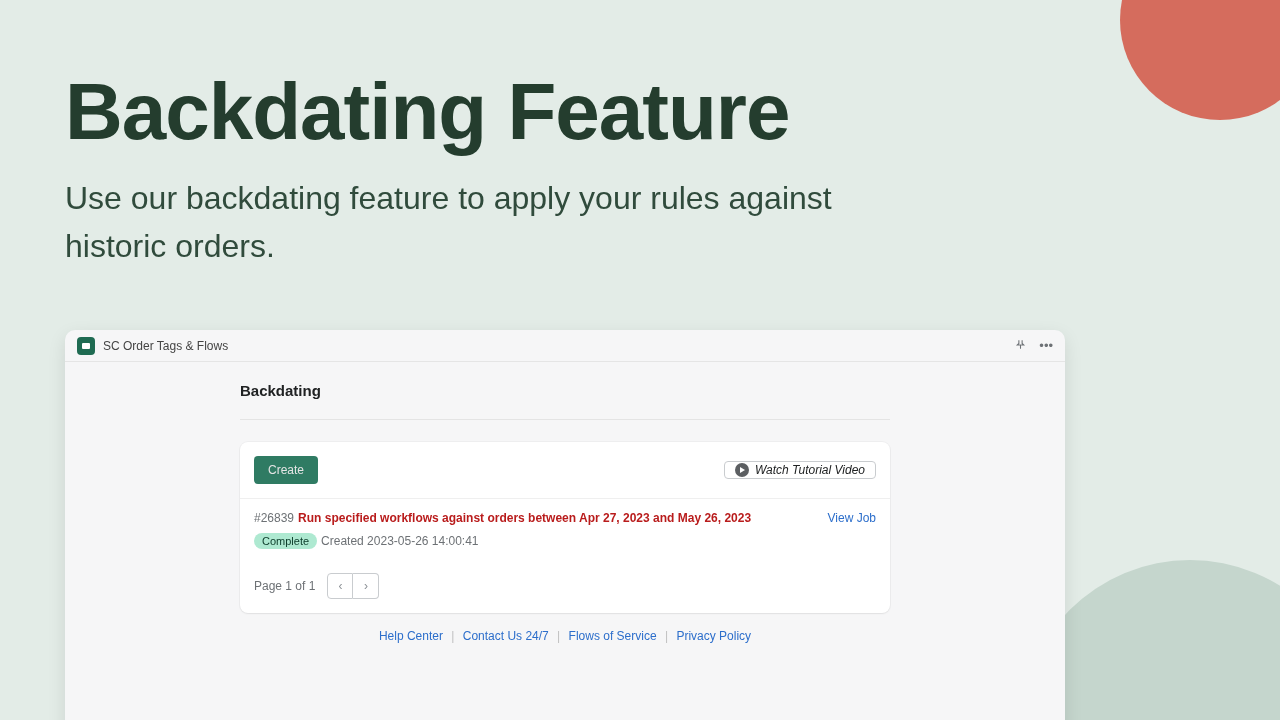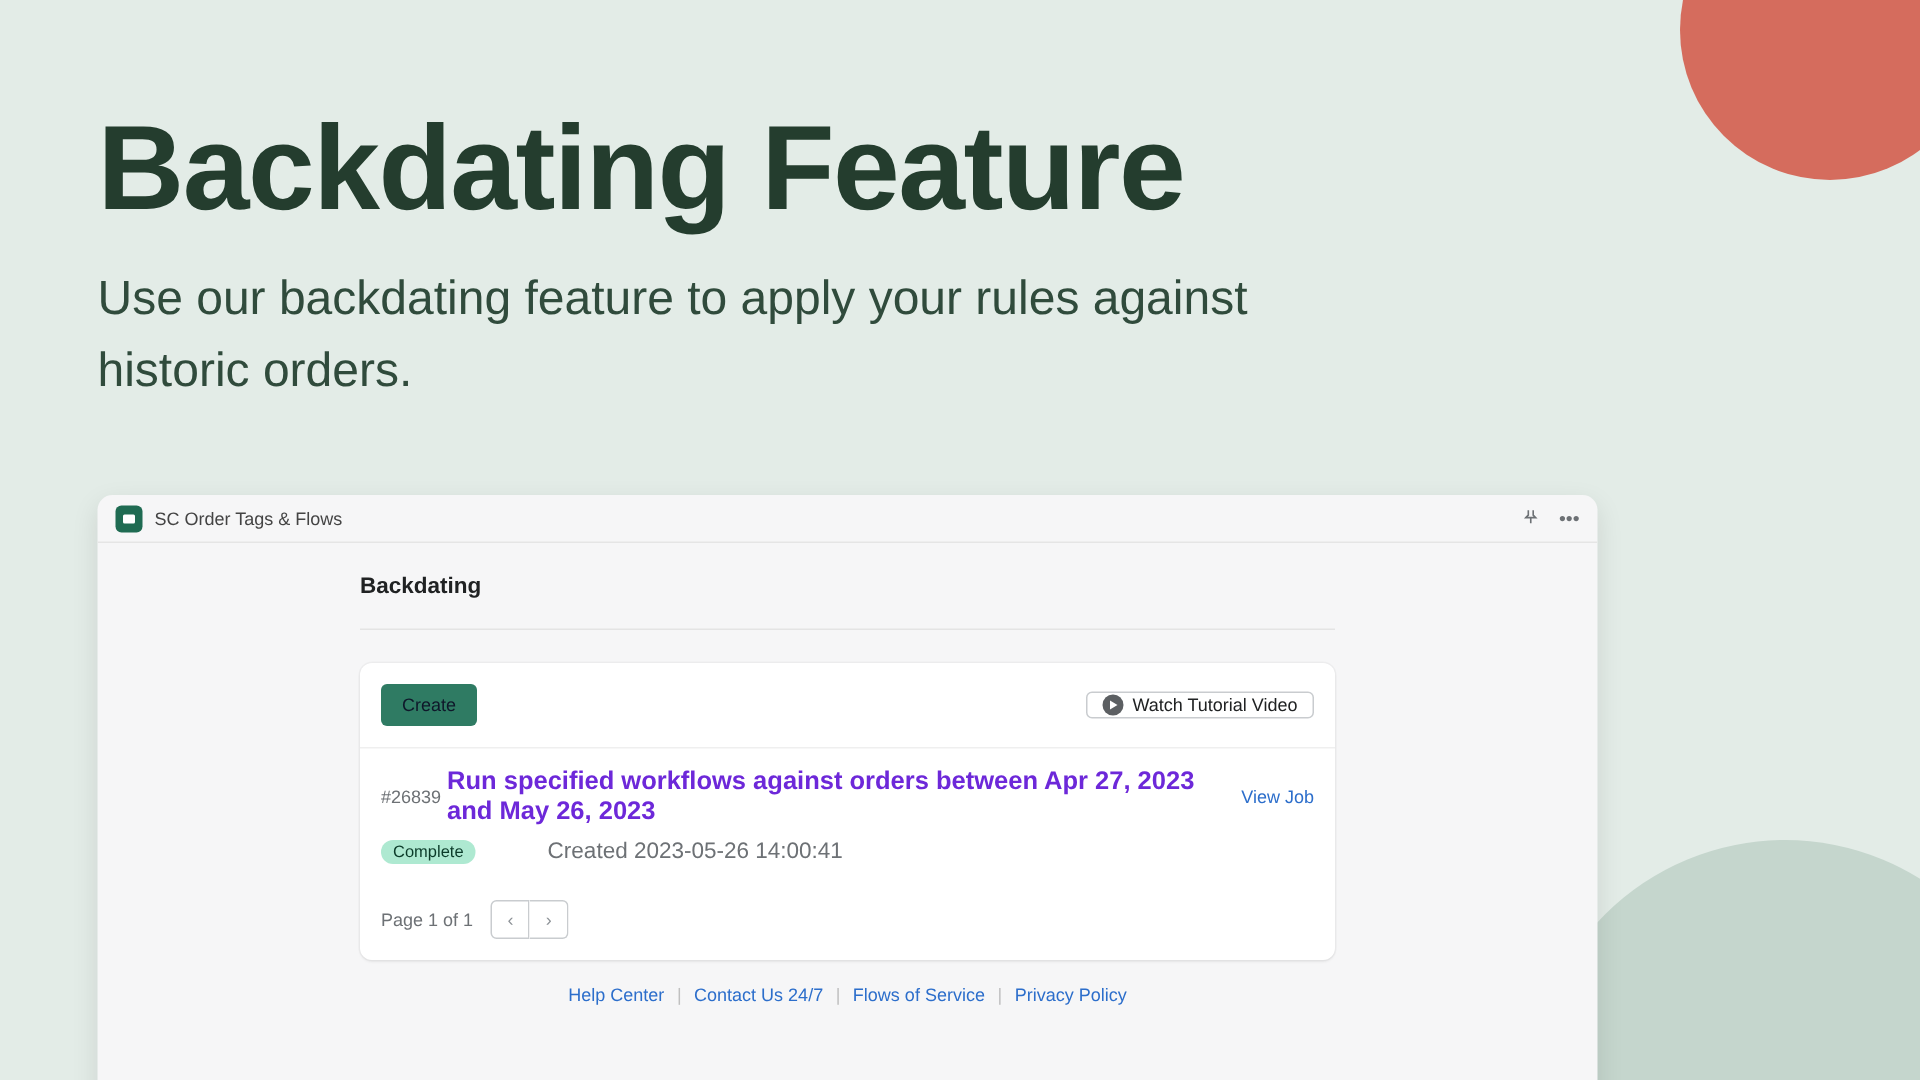--- a/index.html
+++ b/index.html
@@ -113,38 +113,39 @@
   }
   .card-header {
     display: flex;
     justify-content: space-between;
     align-items: center;
     padding: 14px 14px;
     border-bottom: 1px solid #efefef;
   }
   .btn-create {
     background: #2f7b63;
-    color: #0f172a;
+    color: #e5e5e5;
     border: none;
     border-radius: 4px;
     padding: 7px 14px;
     font-size: 12px;
     cursor: pointer;
   }
   .btn-tutorial {
     background: #fff;
     border: 1px solid #c9cccf;
     border-radius: 4px;
     padding: 1px 10px;
     font-size: 12px;
     display: flex;
     align-items: center;
     gap: 6px;
     cursor: pointer;
     color: #202223;
+    font-style: italic;
   }
   .play-icon {
     width: 14px; height: 14px;
     background: #5c5f62;
     border-radius: 50%;
     position: relative;
   }
   .play-icon::before {
     content: '';
     position: absolute;
@@ -155,31 +156,31 @@
   }
 
   .job-row {
     padding: 12px 14px 14px 14px;
   }
   .job-line {
     display: flex;
     align-items: center;
   }
   .job-id { color: #6d7175; font-size: 12px; margin-right: 4px; }
-  .job-desc { color: #6d28d9; font-size: 17px; font-weight: 600; flex: 1; }
+  .job-desc { color: #b91c1c; font-size: 12px; font-weight: 600; flex: 1; }
   .view-link { color: #2c6ecb; font-size: 12px; text-decoration: none; cursor: pointer; }
   .job-meta { margin-top: 8px; display: flex; align-items: center; gap: 4px; }
   .badge {
     background: #aee9d1;
     color: #0b3b29;
     font-size: 11px;
     padding: 2px 8px;
     border-radius: 10px;
   }
-  .created { color: #6d7175; font-size: 15px; margin-left: 44px; }
+  .created { color: #6d7175; font-size: 12px; }
 
   .pagination {
     padding: 10px 14px 14px 14px;
     display: flex;
     align-items: center;
     gap: 12px;
   }
   .page-text { font-size: 12px; color: #6d7175; }
   .page-btns { display: flex; }
   .page-btn {

